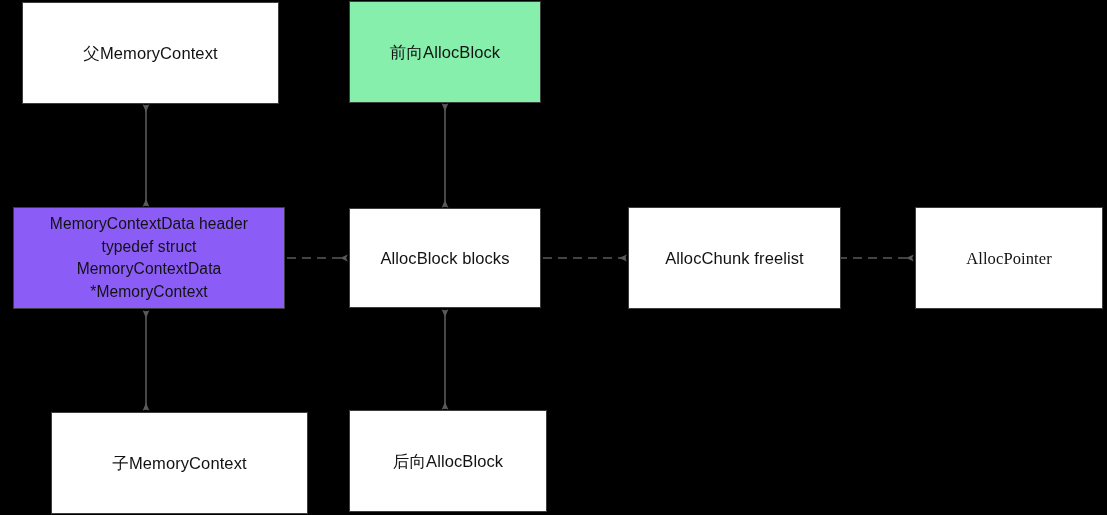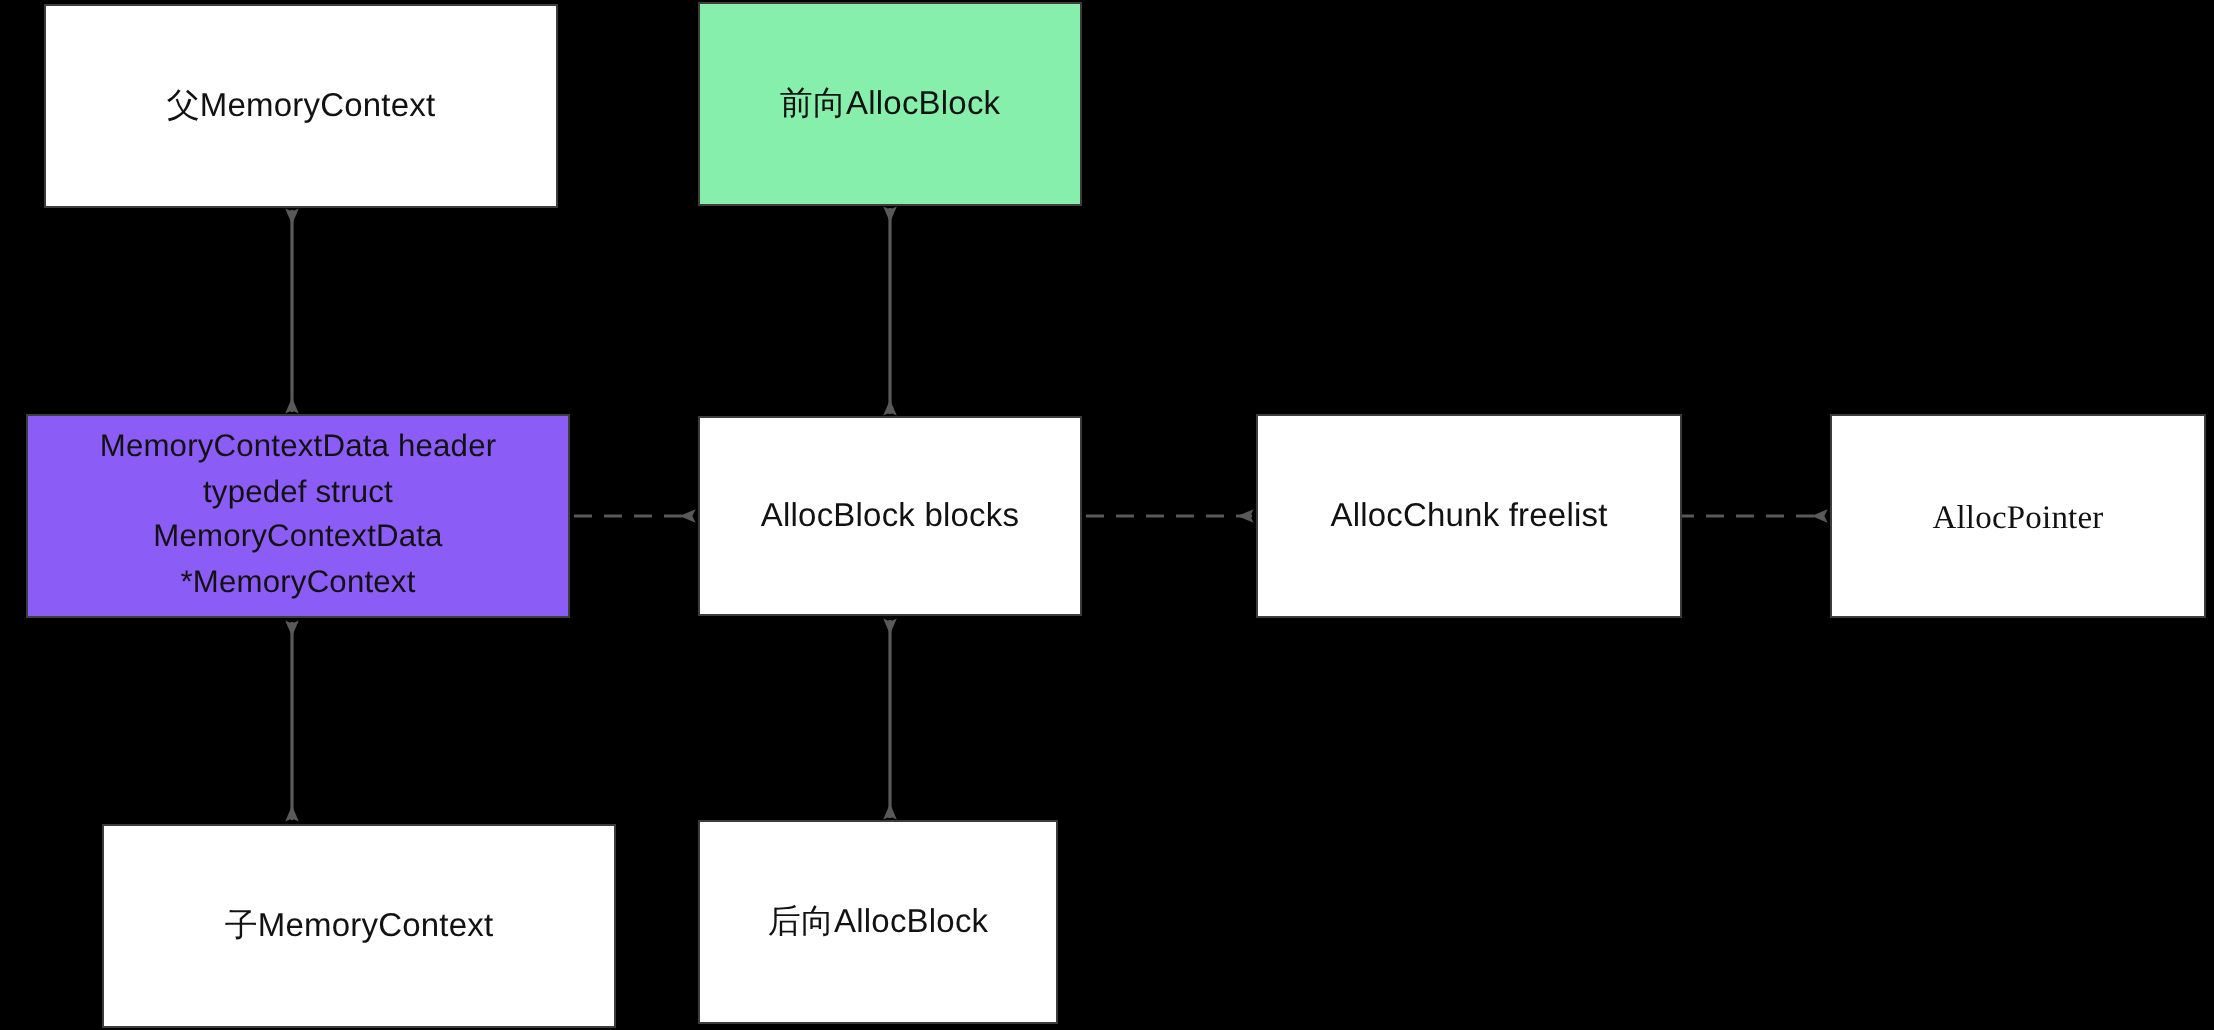--- a/index.html
+++ b/index.html
@@ -141,14 +141,14 @@
     <div class="node" style="left: 22px; top: 2px; width: 257px; height: 102px; background: rgb(255, 255, 255); border-color: rgb(61, 61, 61); color: rgb(18, 18, 18);">父MemoryContext</div>
     <div class="node" style="left: 349px; top: 1px; width: 192px; height: 102px; background: #86efac; border-color: rgb(61, 61, 61); color: rgb(18, 18, 18);">前向AllocBlock</div>
     <div class="node multiline" style="left: 13px; top: 207px; width: 272px; height: 102px; background: #8b5cf6; border-color: rgb(61, 61, 61); color: rgb(18, 18, 18);">MemoryContextData header
 typedef struct
 MemoryContextData
 *MemoryContext</div>
     <div class="node" style="left: 349px; top: 208px; width: 192px; height: 100px; background: rgb(255, 255, 255); border-color: rgb(61, 61, 61); color: rgb(18, 18, 18);">AllocBlock blocks</div>
     <div class="node" style="left: 628px; top: 207px; width: 213px; height: 102px; background: rgb(255, 255, 255); border-color: rgb(61, 61, 61); color: rgb(18, 18, 18);">AllocChunk freelist</div>
     <div class="node" style="left: 915px; top: 207px; width: 188px; height: 102px; background: rgb(255, 255, 255); border-color: rgb(61, 61, 61); color: rgb(18, 18, 18); font-family: Liberation Serif, serif;">AllocPointer</div>
     <div class="node" style="left: 13px; top: 412px; width: 257px; height: 102px; background: rgb(255, 255, 255); border-color: rgb(61, 61, 61); color: rgb(18, 18, 18); margin-left: 38px;">子MemoryContext</div>
-    <div class="node" style="left: 349px; top: 410px; width: 180px; height: 102px; background: rgb(255, 255, 255); border-color: rgb(61, 61, 61); color: rgb(18, 18, 18);">后向AllocBlock</div>
+    <div class="node" style="left: 349px; top: 410px; width: 198px; height: 102px; background: rgb(255, 255, 255); border-color: rgb(61, 61, 61); color: rgb(18, 18, 18);">后向AllocBlock</div>
   </div>
 
 </body></html>

